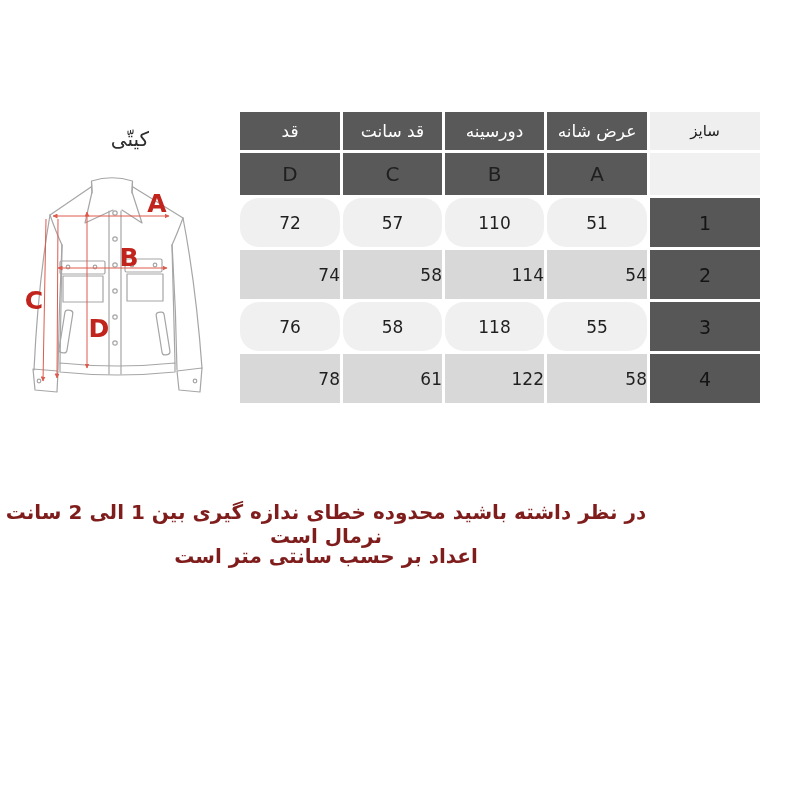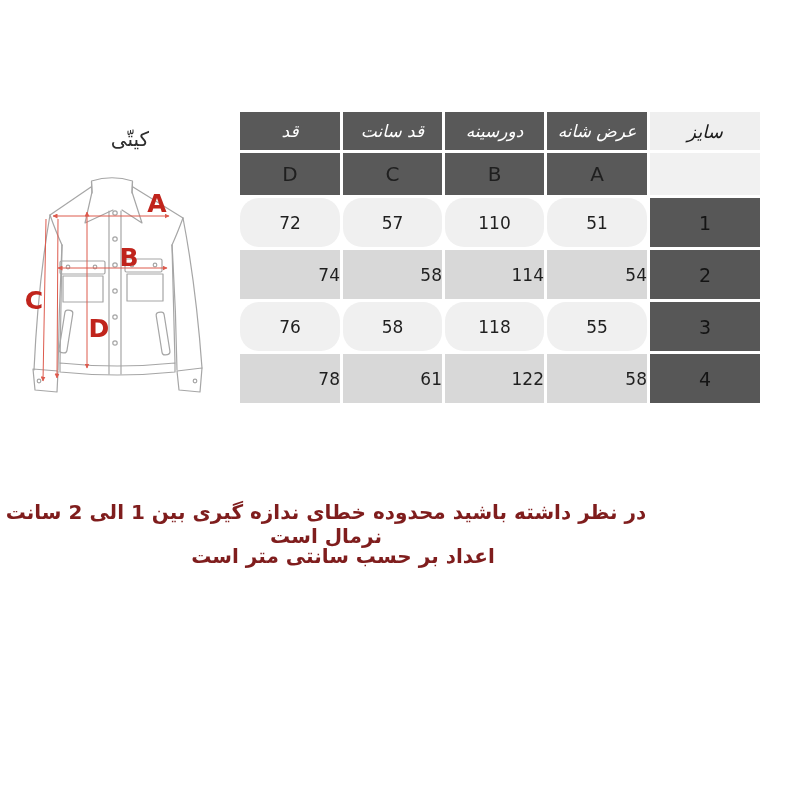--- a/index.html
+++ b/index.html
@@ -14,38 +14,38 @@
   .jacket-svg{position:absolute;left:25px;top:166px;width:210px;height:235px;}
 
   .size-table{
     position:absolute;left:237px;top:109px;width:526px;
     border-collapse:separate;border-spacing:3px;table-layout:fixed;
   }
   .size-table td{
     text-align:center;vertical-align:middle;padding:0;
     font-family:"DejaVu Sans",sans-serif;direction:rtl;
   }
-  .size-table tr.hdr-row td{height:38px;font-style:italic;}
+  .size-table tr.hdr-row td{height:38px;}
   .size-table tr.letter-row td{height:42px;}
   .size-table tr.data-row td{height:49px;}
   td.hdr{background:#595959;color:#ffffff;font-size:17px;}
-  td.size-hdr{background:#efefef;color:#1a1a1a;font-size:18px;}
+  td.size-hdr{background:#efefef;color:#1a1a1a;font-size:15px;}
   td.letter{background:#595959;color:#1f1f1f;font-size:20px;}
   td.blank{background:#f1f1f1;}
   tr.row-light td.val{background:#f0f0f0;border-radius:19px;}
   tr.row-dark td.val{background:#d8d8d8;text-align:right;}
   td.val{color:#1f1f1f;font-size:17px;}
   td.size-cell{background:#575757;color:#141414;font-size:19px;}
 
   .note{
     position:absolute;left:0;width:652px;text-align:center;direction:rtl;
     font-size:20px;font-weight:bold;color:#7f1d1d;
   }
   .note-1{top:500px;}
-  .note-2{top:544px;padding-left:17px;}
+  .note-2{top:544px;}
 </style>
 </head>
 <body>
 
 <div class="brand">کیتّی</div>
 
 <svg class="jacket-svg" viewBox="0 0 210 235" xmlns="http://www.w3.org/2000/svg">
   <defs>
     <marker id="arr" viewBox="0 0 10 10" refX="9" refY="5" markerWidth="5" markerHeight="5" orient="auto-start-reverse">
       <path d="M0,0 L10,5 L0,10 Z" fill="#dd5a4d"></path>

